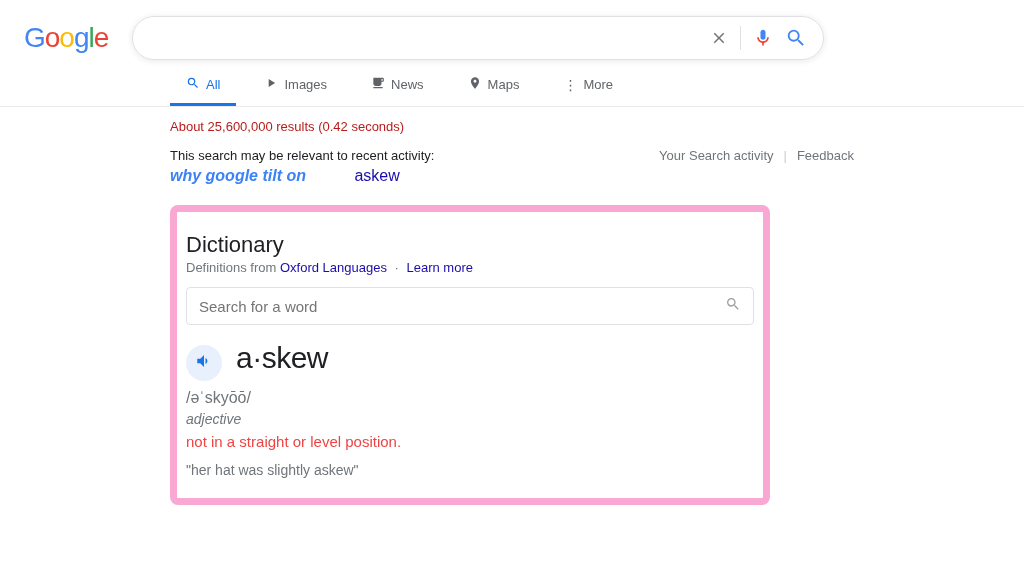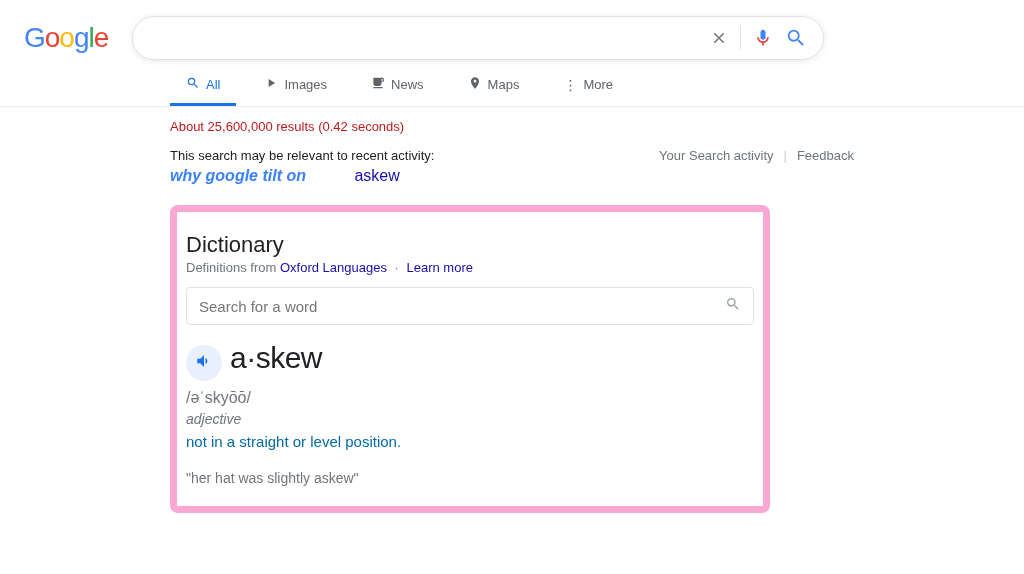--- a/index.html
+++ b/index.html
@@ -224,21 +224,21 @@
       color: #9aa0a6;
       background: transparent;
     }
 
     .word-search-icon { color: #9aa0a6; font-size: 16px; }
 
     
     .word-entry {
       display: flex;
       align-items: flex-start;
-      gap: 8px;
+      gap: 14px;
       margin-bottom: 8px;
     }
 
     .speaker-btn {
       width: 36px;
       height: 36px;
       border-radius: 50%;
       background: #e8f0fe;
       border: none;
       cursor: pointer;
@@ -269,22 +269,22 @@
 
     .part-of-speech {
       font-size: 14px;
       color: #70757a;
       font-style: italic;
       margin-bottom: 6px;
     }
 
     .definition {
       font-size: 15px;
-      color: #0369a1;
-      margin-bottom: 20px;
+      color: #ef4444;
+      margin-bottom: 12px;
     }
 
     .example {
       font-size: 14px;
       color: #70757a;
     }
   </style>
 </head>
 <body>
 

